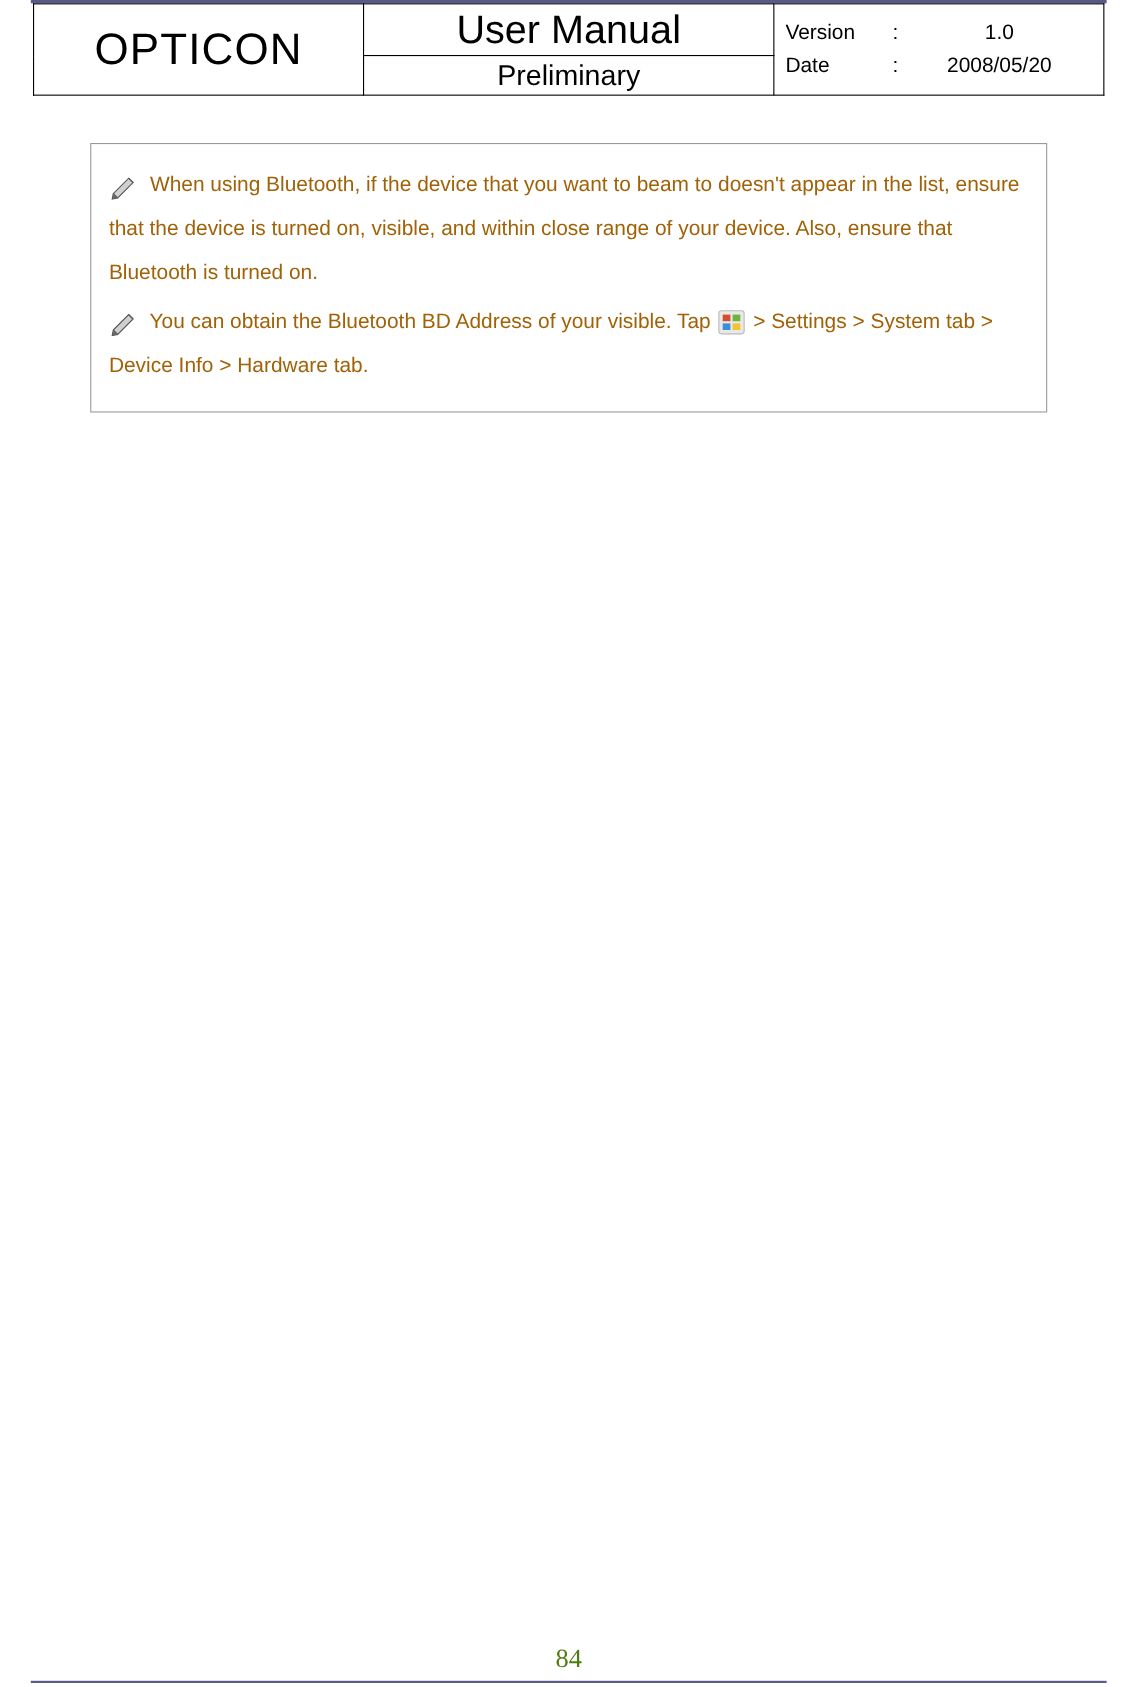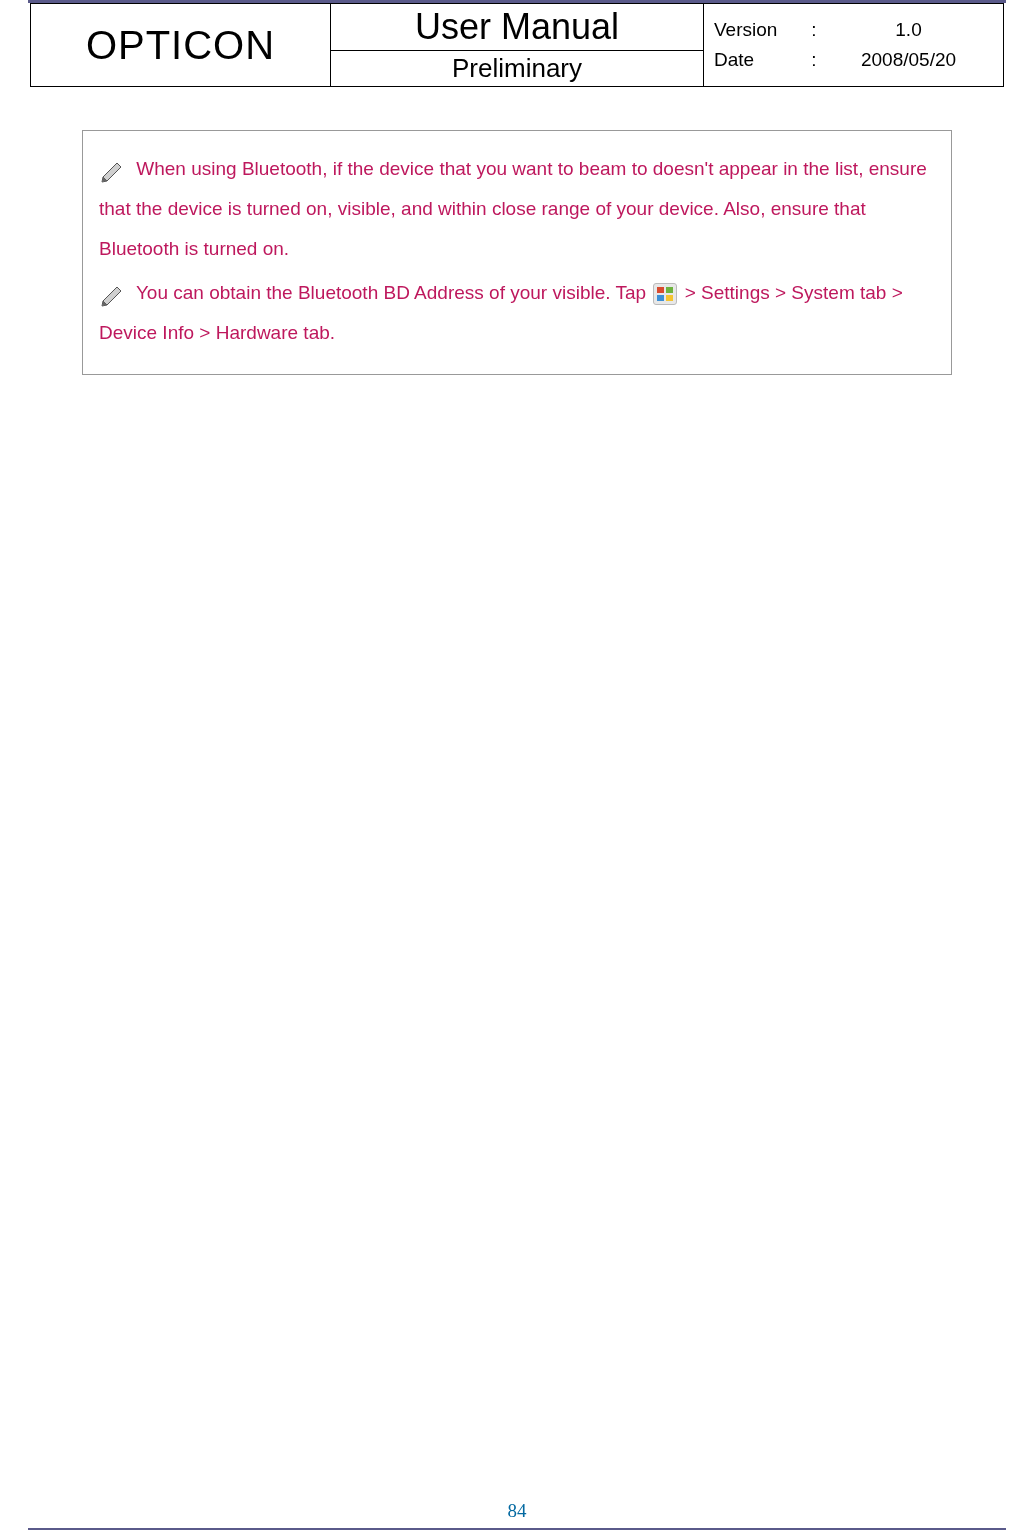--- a/index.html
+++ b/index.html
@@ -81,21 +81,21 @@
     }
     .note-box {
       position: absolute;
       top: 130px;
       left: 82px;
       right: 82px;
       border: 1px solid #999;
       padding: 18px 16px 18px 16px;
       font-family: Verdana, Arial, sans-serif;
       font-size: 19px;
-      color: #be185d;
+      color: #a16207;
       line-height: 2.1;
     }
     .note-para {
       margin-bottom: 4px;
     }
     .pencil-icon {
       display: inline-block;
       vertical-align: middle;
       margin-right: 6px;
       width: 26px;
@@ -134,22 +134,22 @@
     .bold {
       font-weight: normal;
     }
     .page-number {
       position: absolute;
       bottom: 12px;
       left: 0;
       right: 0;
       text-align: center;
       font-family: "Times New Roman", serif;
-      font-size: 19px;
-      color: #0369a1;
+      font-size: 24px;
+      color: #4d7c0f;
     }
   </style>
 </head>
 <body>
 
 <div class="page-border"></div>
 
 <table class="header-table">
   <tbody>
       <tr>

